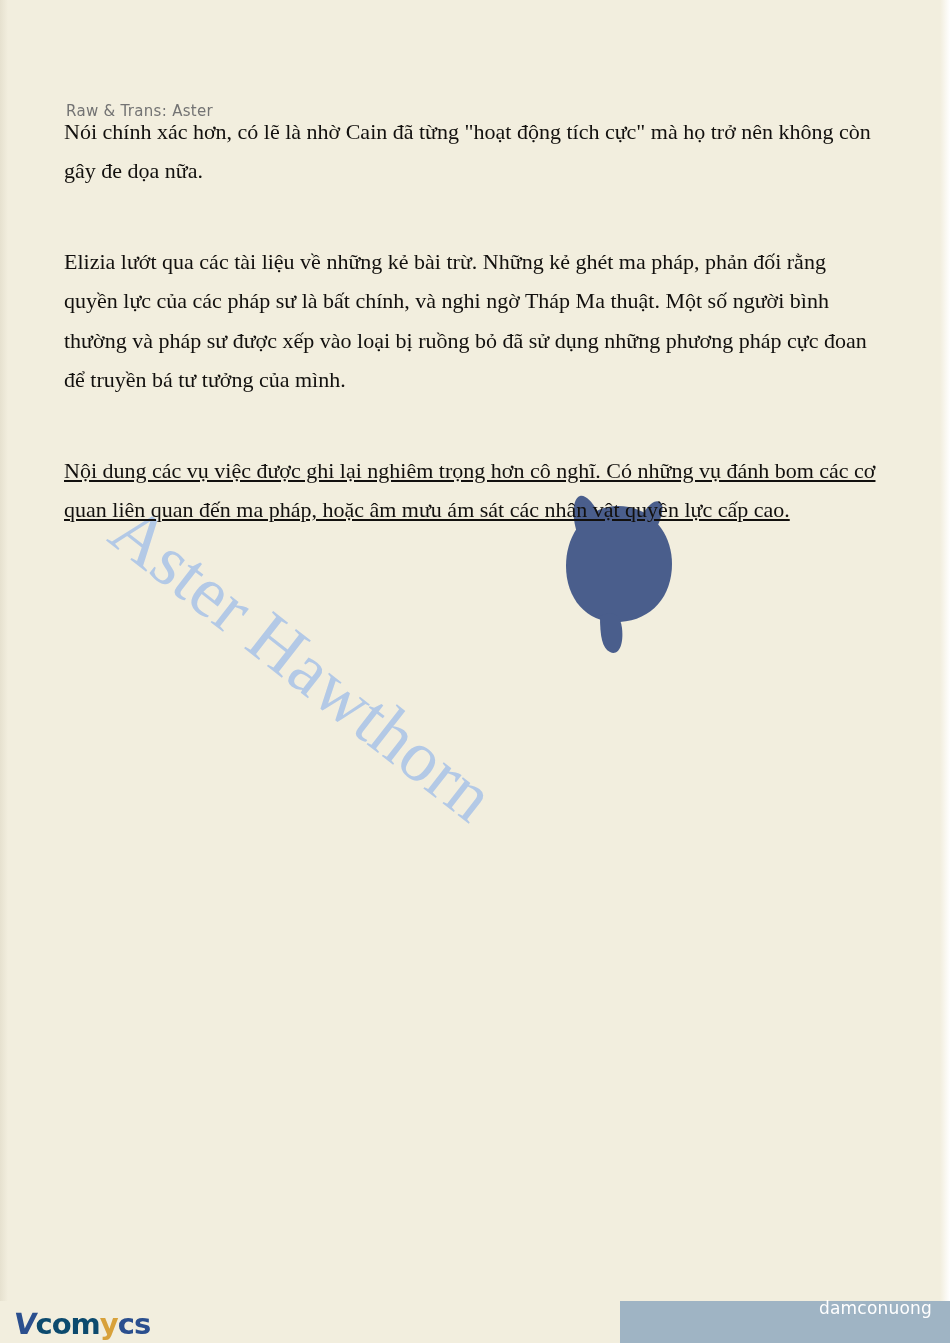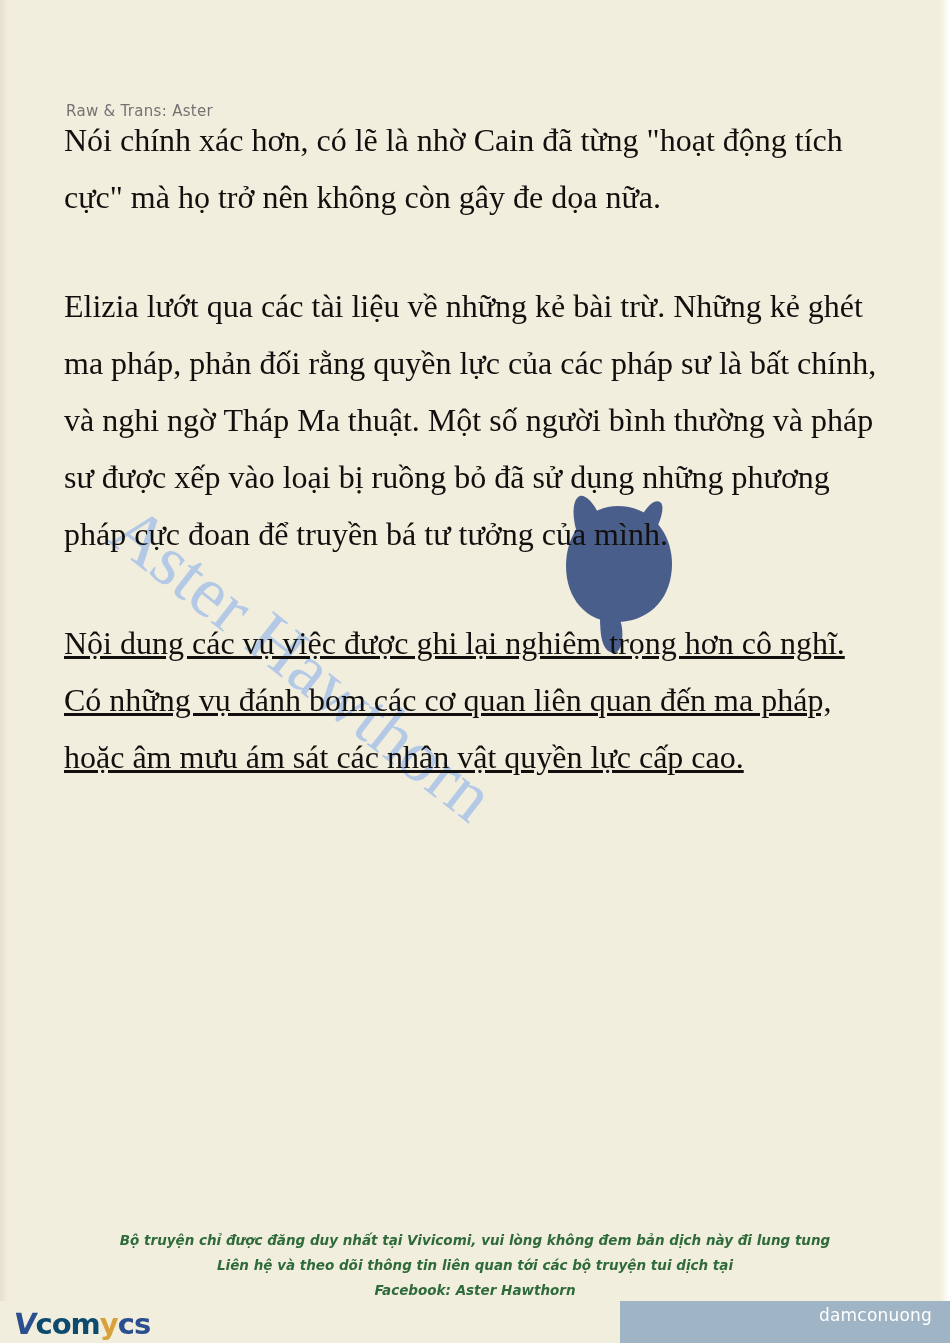--- a/index.html
+++ b/index.html
@@ -30,21 +30,21 @@
     font-family: "DejaVu Sans", sans-serif;
     letter-spacing: 0.3px;
     margin-top: 47px;
   }
   .body-text {
     position: absolute;
     left: 64px;
     right: 70px;
     top: 112px;
     font-family: "Liberation Serif", serif;
-    font-size: 32px;
+    font-size: 22px;
     line-height: 1.78;
     color: #12100e;
     z-index: 3;
   }
   .para {
     margin: 0 0 52px 0;
   }
   .para:last-child {
     margin-bottom: 0;
     text-decoration: underline;
@@ -131,21 +131,21 @@
   .brand .c2 { color: #0c4a6e; margin-top: 35px; }
   .brand .c3 { color: #d8a13a; }
   .brand .c4 { color: #2b4f8e; text-align: center; }
   .brand-v {
     display: inline-block;
     transform: skewX(-8deg);
   }
   .site-right {
     position: absolute;
     right: 18px;
-    bottom: 18px;
+    bottom: 25px;
     font-family: "DejaVu Sans", sans-serif;
     font-size: 17px;
     color: #ffffff;
     letter-spacing: 0.2px;
   }
   .edge-left {
     position: absolute;
     left: 0; top: 0;
     width: 8px; height: 1343px;
     background: linear-gradient(to right, #e6e1cf, #f2eede);
@@ -181,25 +181,20 @@
       </g>
     </svg>
   </div>
 
   <div class="body-text">
     <p class="para">Nói chính xác hơn, có lẽ là nhờ Cain đã từng "hoạt động tích cực" mà họ trở nên không còn gây đe dọa nữa.</p>
     <p class="para">Elizia lướt qua các tài liệu về những kẻ bài trừ. Những kẻ ghét ma pháp, phản đối rằng quyền lực của các pháp sư là bất chính, và nghi ngờ Tháp Ma thuật. Một số người bình thường và pháp sư được xếp vào loại bị ruồng bỏ đã sử dụng những phương pháp cực đoan để truyền bá tư tưởng của mình.</p>
     <p class="para">Nội dung các vụ việc được ghi lại nghiêm trọng hơn cô nghĩ. Có những vụ đánh bom các cơ quan liên quan đến ma pháp, hoặc âm mưu ám sát các nhân vật quyền lực cấp cao.</p>
   </div>
 
-  <div class="footer-note">
-    <div>Bộ truyện chỉ được đăng duy nhất tại Vivicomi, vui lòng không đem bản dịch này đi lung tung</div>
-    <div>Liên hệ và theo dõi thông tin liên quan tới các bộ truyện tui dịch tại</div>
-    <div>Facebook: Aster Hawthorn</div>
-  </div>
 
   <div class="bottom-bar">
     <div class="bottom-left">
       <div class="brand">
         <span class="brand-v c1">V</span><span class="c2">com</span><span class="c3">y</span><span class="c4">cs</span>
       </div>
     </div>
     <div class="bottom-right">
       <div class="site-right">damconuong</div>
     </div>

